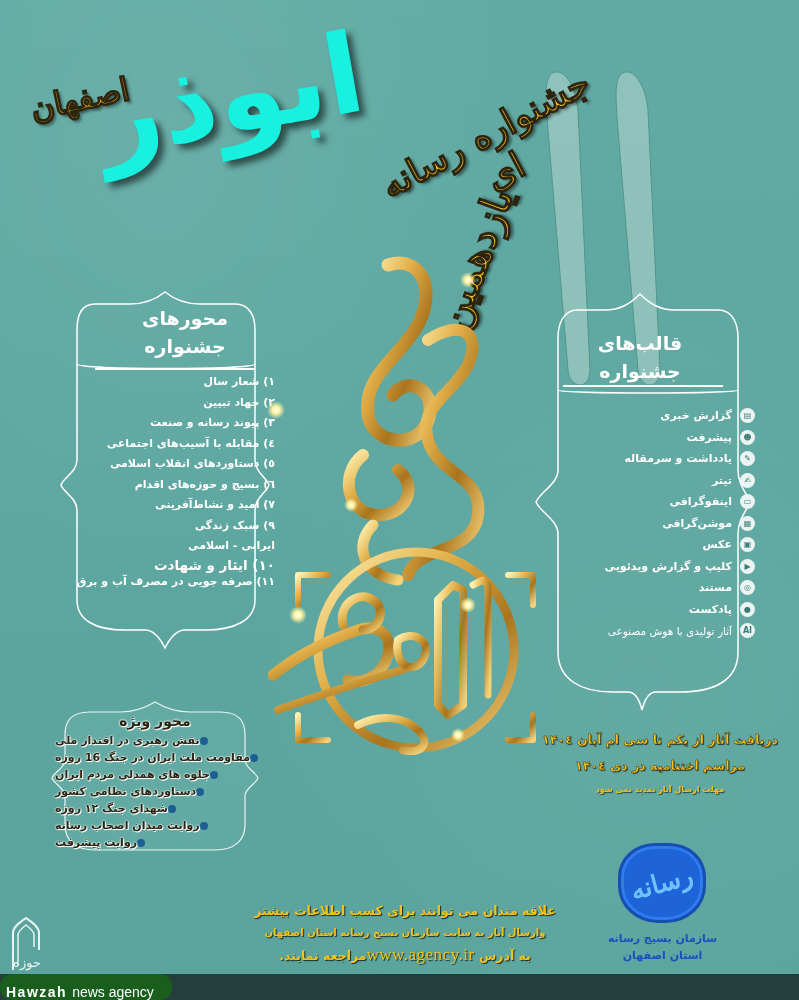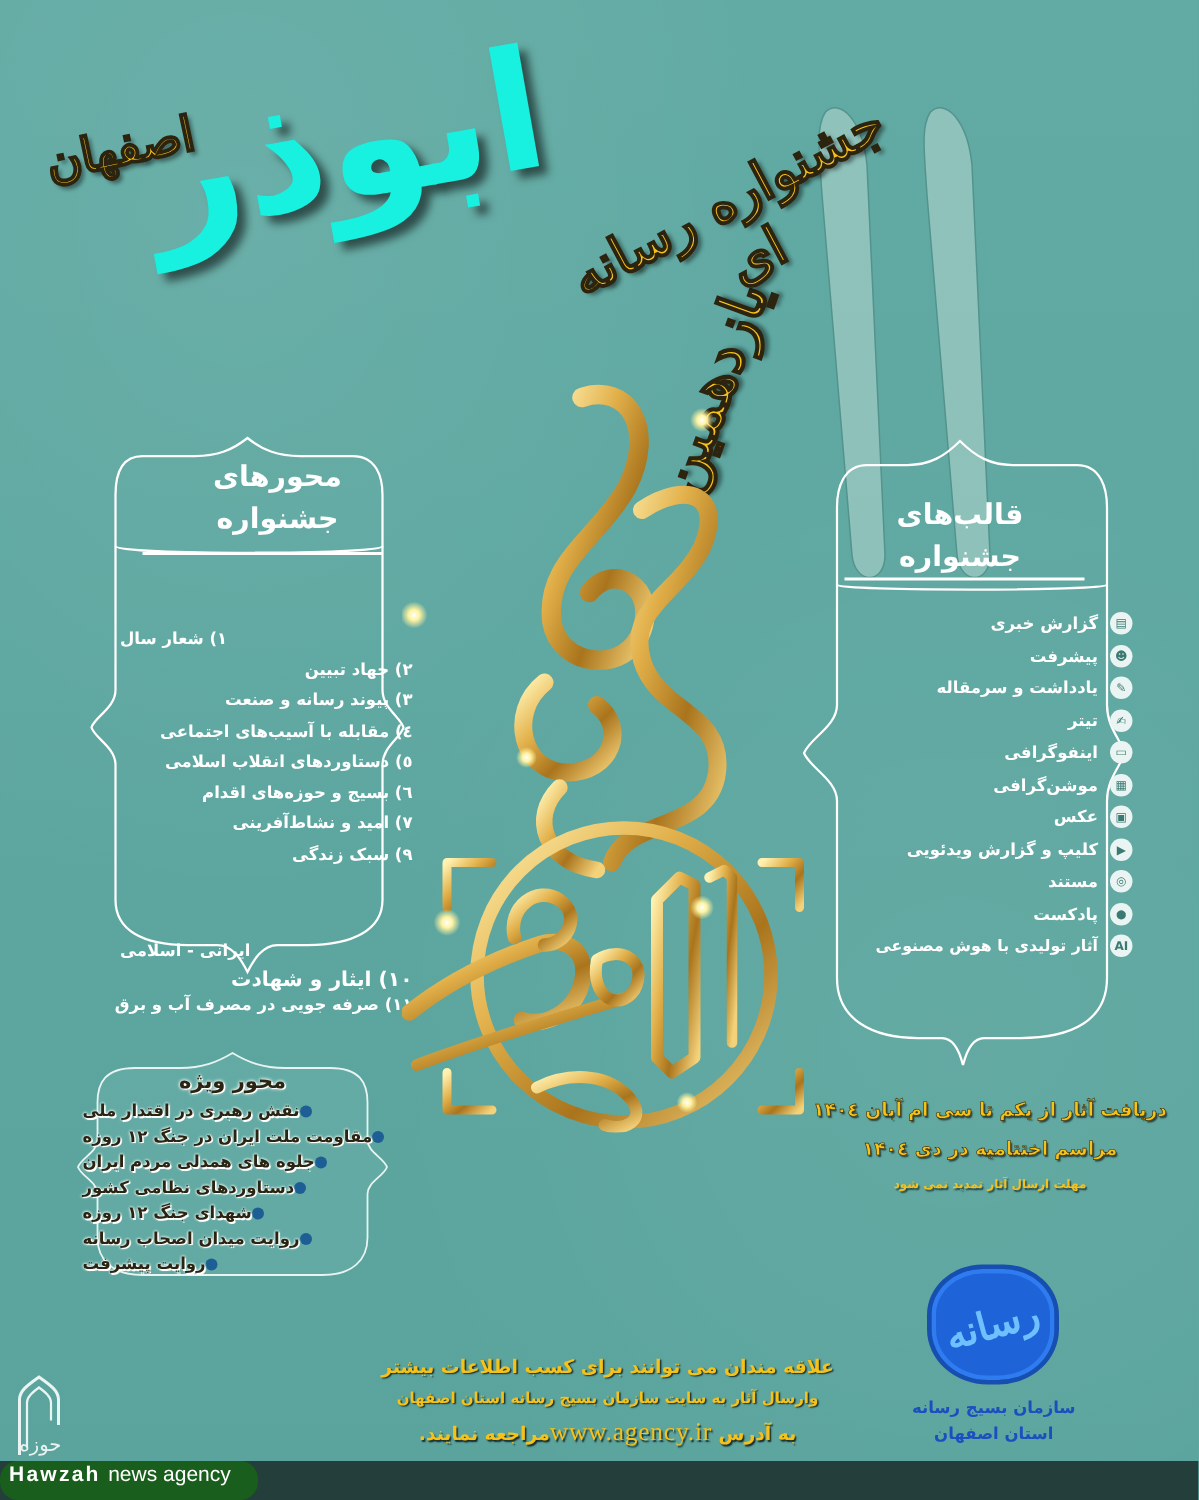--- a/index.html
+++ b/index.html
@@ -58,36 +58,36 @@
     position: absolute; text-align: center; color: #fff;
     font-weight: bold; font-size: 19px; line-height: 1.45;
   }
   .panel-rule { position: absolute; height: 1.5px; background: #fff; }
 
   .axes-list { position: absolute; left: 80px; top: 372px; width: 195px; }
   .axes-item {
     color: #fff; font-weight: bold; font-size: 11px; text-align: right;
     height: 20.5px; line-height: 20.5px; white-space: nowrap;
   }
-  .axes-item.center { text-align: left; margin-top: 44px; }
+  .axes-item.center { text-align: right; }
   .axes-item.big { font-size: 13.5px; height: 17px; line-height: 17px; letter-spacing: 2px; }
   .axes-item.small { font-size: 11px; height: 16px; line-height: 16px; }
 
   .formats-list { position: absolute; left: 570px; top: 405px; width: 185px; }
   .format-item {
     display: flex; flex-direction: row; align-items: center; justify-content: flex-start;
     height: 21.5px; gap: 8px;
   }
   .format-icon {
     width: 15px; height: 15px; border-radius: 50%;
     background: #eaf4f2; color: #3a7a73; font-size: 8px; font-weight: bold;
     display: flex; align-items: center; justify-content: center; flex: none;
   }
   .format-label { color: #fff; font-weight: bold; font-size: 11px; white-space: nowrap; }
-  .format-item.ai .format-label { font-weight: bold; font-size: 10.5px; }
+  .format-item.ai .format-label { font-weight: normal; font-size: 10.5px; }
 
   
   .emblem { position: absolute; left: 268px; top: 245px; width: 270px; height: 510px; }
 
   
   .special-title {
     position: absolute; left: 80px; top: 713px; width: 150px; text-align: center;
     color: #2a2412; font-weight: bold; font-size: 14px;
     text-shadow: 0 0 2px #fff, 0 0 3px #fff, 1px 1px 0 #fff;
   }
@@ -145,21 +145,21 @@
 
   
   .hawzah-logo { position: absolute; left: 5px; top: 915px; width: 42px; height: 58px; }
   .footer-bar {
     position: absolute; left: 0; top: 974px; width: 799px; height: 26px;
     background: #243e3c;
   }
   .footer-brand {
     position: absolute; left: 0; top: 974px; width: 172px; height: 26px;
     background: #195e1c; direction: ltr;
-    display: flex; align-items: flex-start; padding-left: 6px; gap: 5px; border-radius: 12px;
+    display: flex; align-items: flex-end; padding-left: 6px; gap: 5px; border-radius: 12px;
   }
   .footer-brand-bold { color: #fff; font-family: "Liberation Sans", sans-serif; font-weight: bold; font-size: 14px; letter-spacing: 1.5px; }
   .footer-brand-rest { color: #fff; font-family: "Liberation Sans", sans-serif; font-size: 14px; }
 </style>
 </head>
 <body>
 
 <div class="bg-pattern"></div>
 
 <svg class="big-eleven" viewBox="0 0 150 330">
@@ -301,21 +301,21 @@
   <path d="M115,2 C105,8 95,12 80,12 L50,12 C30,12 25,22 25,35 L25,60 C25,68 14,72 12,78 C14,84 25,88 25,96 L25,125 C25,140 35,150 55,150 L175,150 C195,150 205,140 205,125 L205,96 C205,88 216,84 218,78 C216,72 205,68 205,60 L205,35 C205,22 200,12 180,12 L150,12 C135,12 125,8 115,2 Z" fill="#6fb4ac" fill-opacity="0.35" stroke="#e8f4f2" stroke-width="1.2"></path>
 </svg>
 <div class="special-title">محور ویژه</div>
 <div class="special-list">
   <div class="special-item">
     <span class="special-dot"></span>
     <span class="special-label">نقش رهبری در اقتدار ملی</span>
   </div>
   <div class="special-item">
     <span class="special-dot"></span>
-    <span class="special-label">مقاومت ملت ایران در جنگ ۱۲ روزه</span>
+    <span class="special-label">مقاومت ملت ایران در جنگ 16 روزه</span>
   </div>
   <div class="special-item">
     <span class="special-dot"></span>
     <span class="special-label">جلوه های همدلی مردم ایران</span>
   </div>
   <div class="special-item">
     <span class="special-dot"></span>
     <span class="special-label">دستاوردهای نظامی کشور</span>
   </div>
   <div class="special-item">

